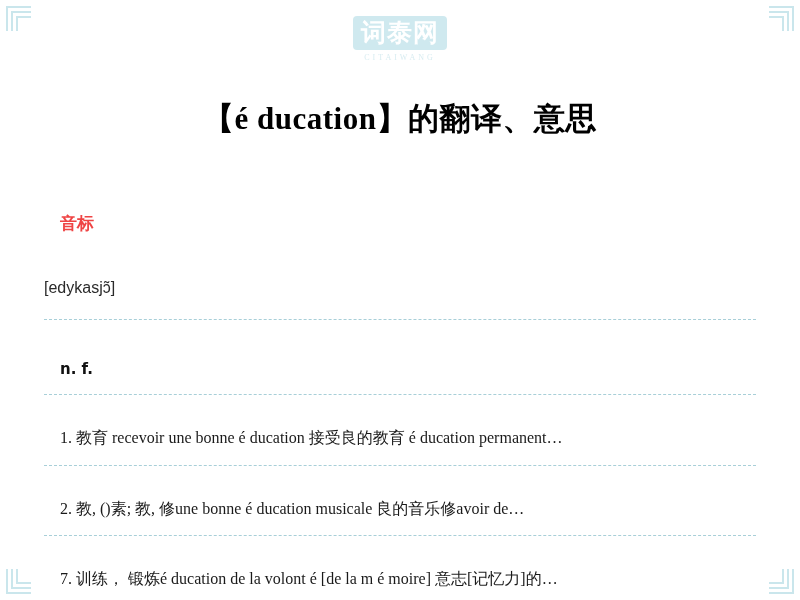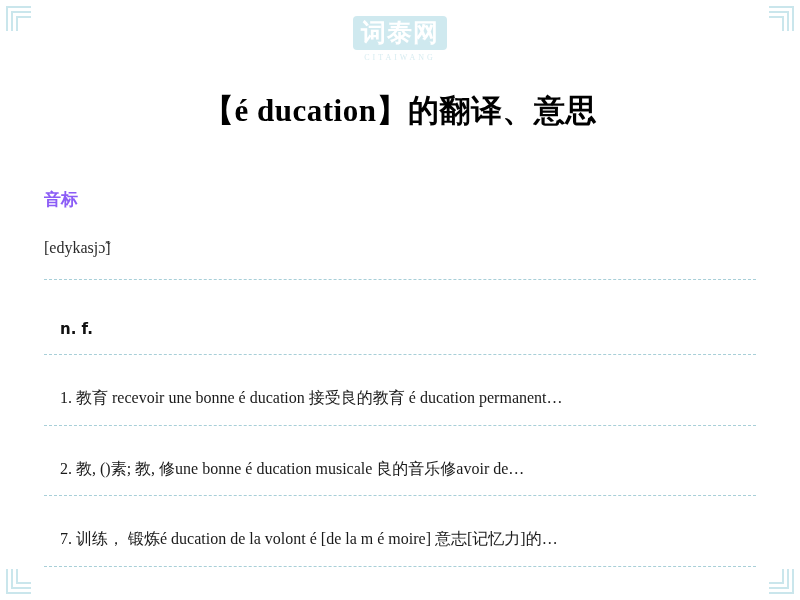--- a/index.html
+++ b/index.html
@@ -60,50 +60,50 @@
     color: #d8ecf1;
   }
 
   
   .page {
     position: absolute;
     top: 0; left: 0;
     width: 800px;
     height: 432px;
     box-sizing: border-box;
-    padding: 4px 44px;
+    padding: 12px 44px;
   }
 
   .title {
     margin: 0;
     padding-top: 86px;
     text-align: center;
     font-family: "DejaVu Serif", serif;
     font-weight: bold;
     font-size: 31px;
     color: #000000;
     letter-spacing: 0.5px;
   }
   .title .word {
     font-family: "Liberation Serif", serif;
   }
 
   .section-head {
-    margin: 0;
+    margin: 16px;
     font-family: "DejaVu Sans", sans-serif;
     font-weight: bold;
     font-size: 17px;
-    color: #8b5cf6;
+    color: #ef4444;
   }
 
   .phonetic-head { padding-top: 56px; }
   .phonetic {
     margin: 0;
     padding-top: 28px;
-    font-family: Liberation Serif, serif;
+    font-family: Liberation Sans, sans-serif;
     font-size: 16px;
     color: #2a2a2a;
   }
 
   .divider {
     border: 0;
     border-top: 1px dashed #a8cfd8;
     margin: 22px 0 0 0;
     height: 0;
   }

